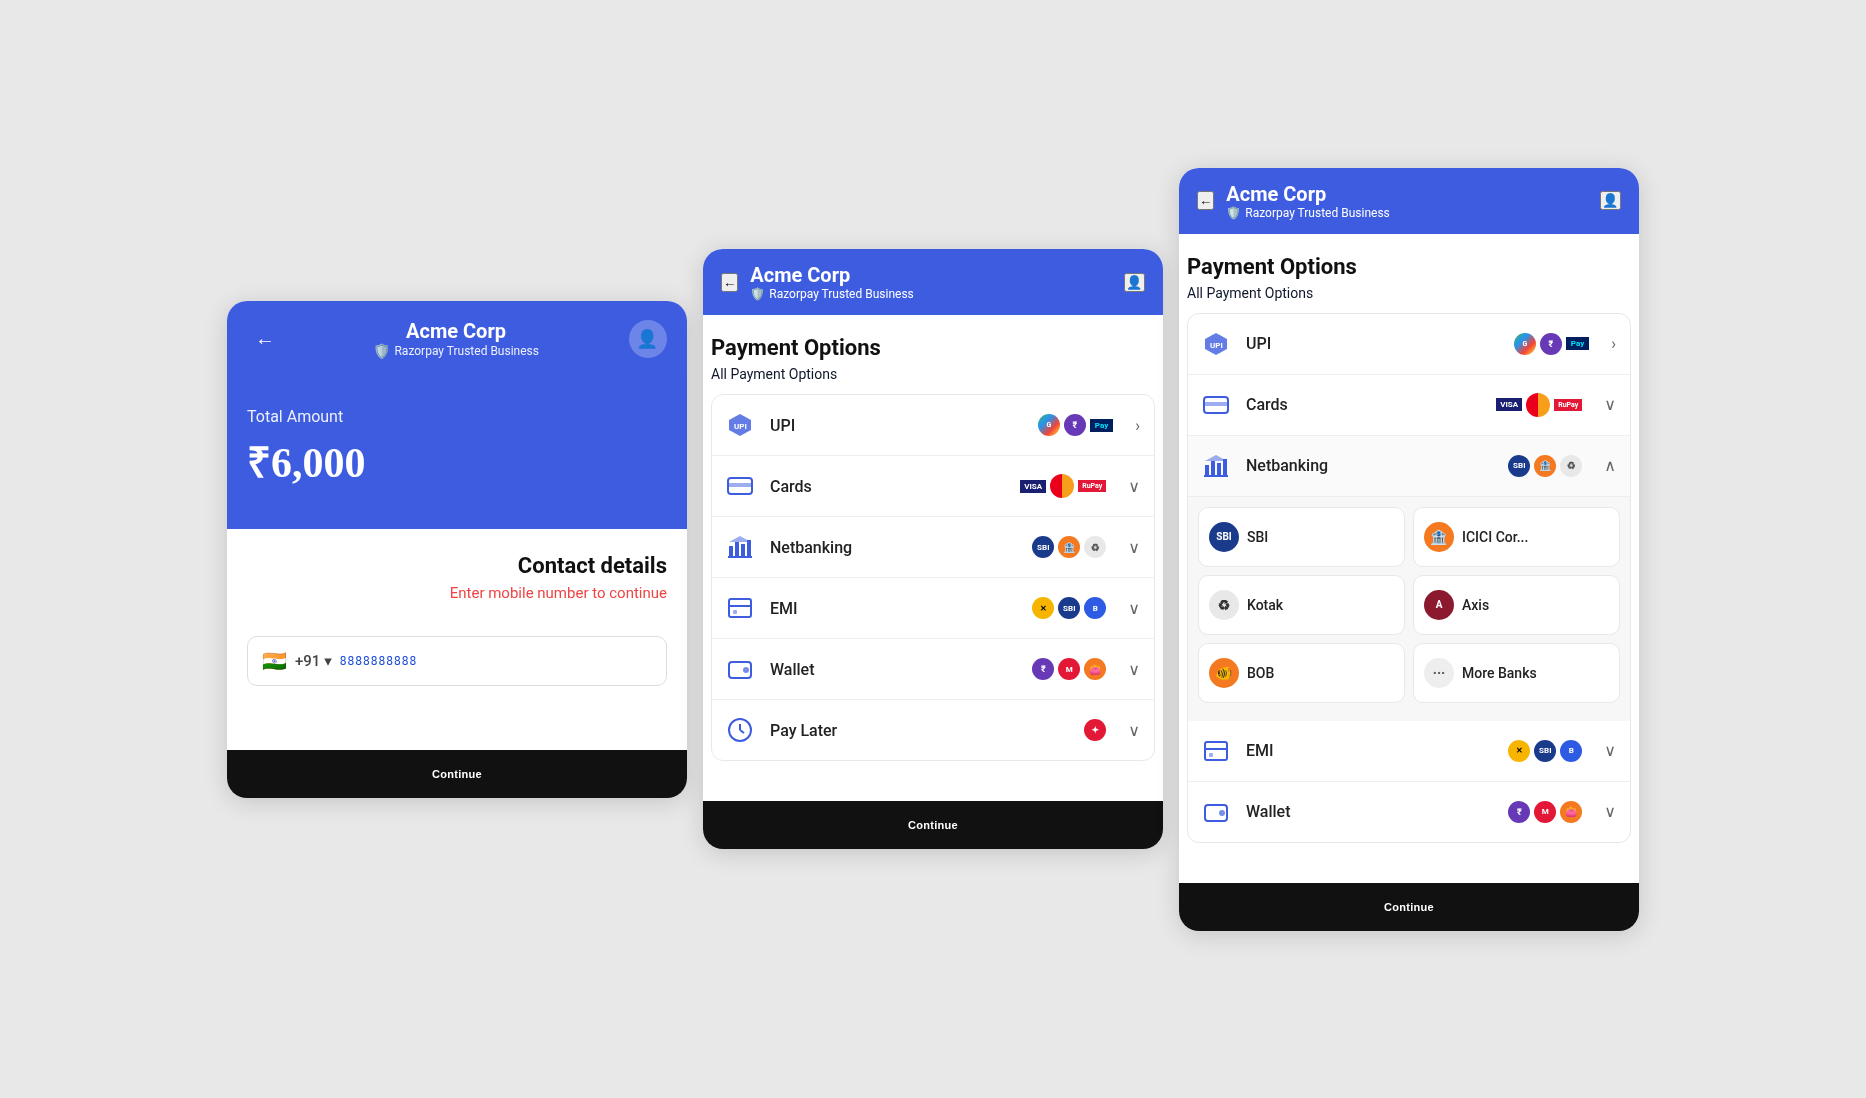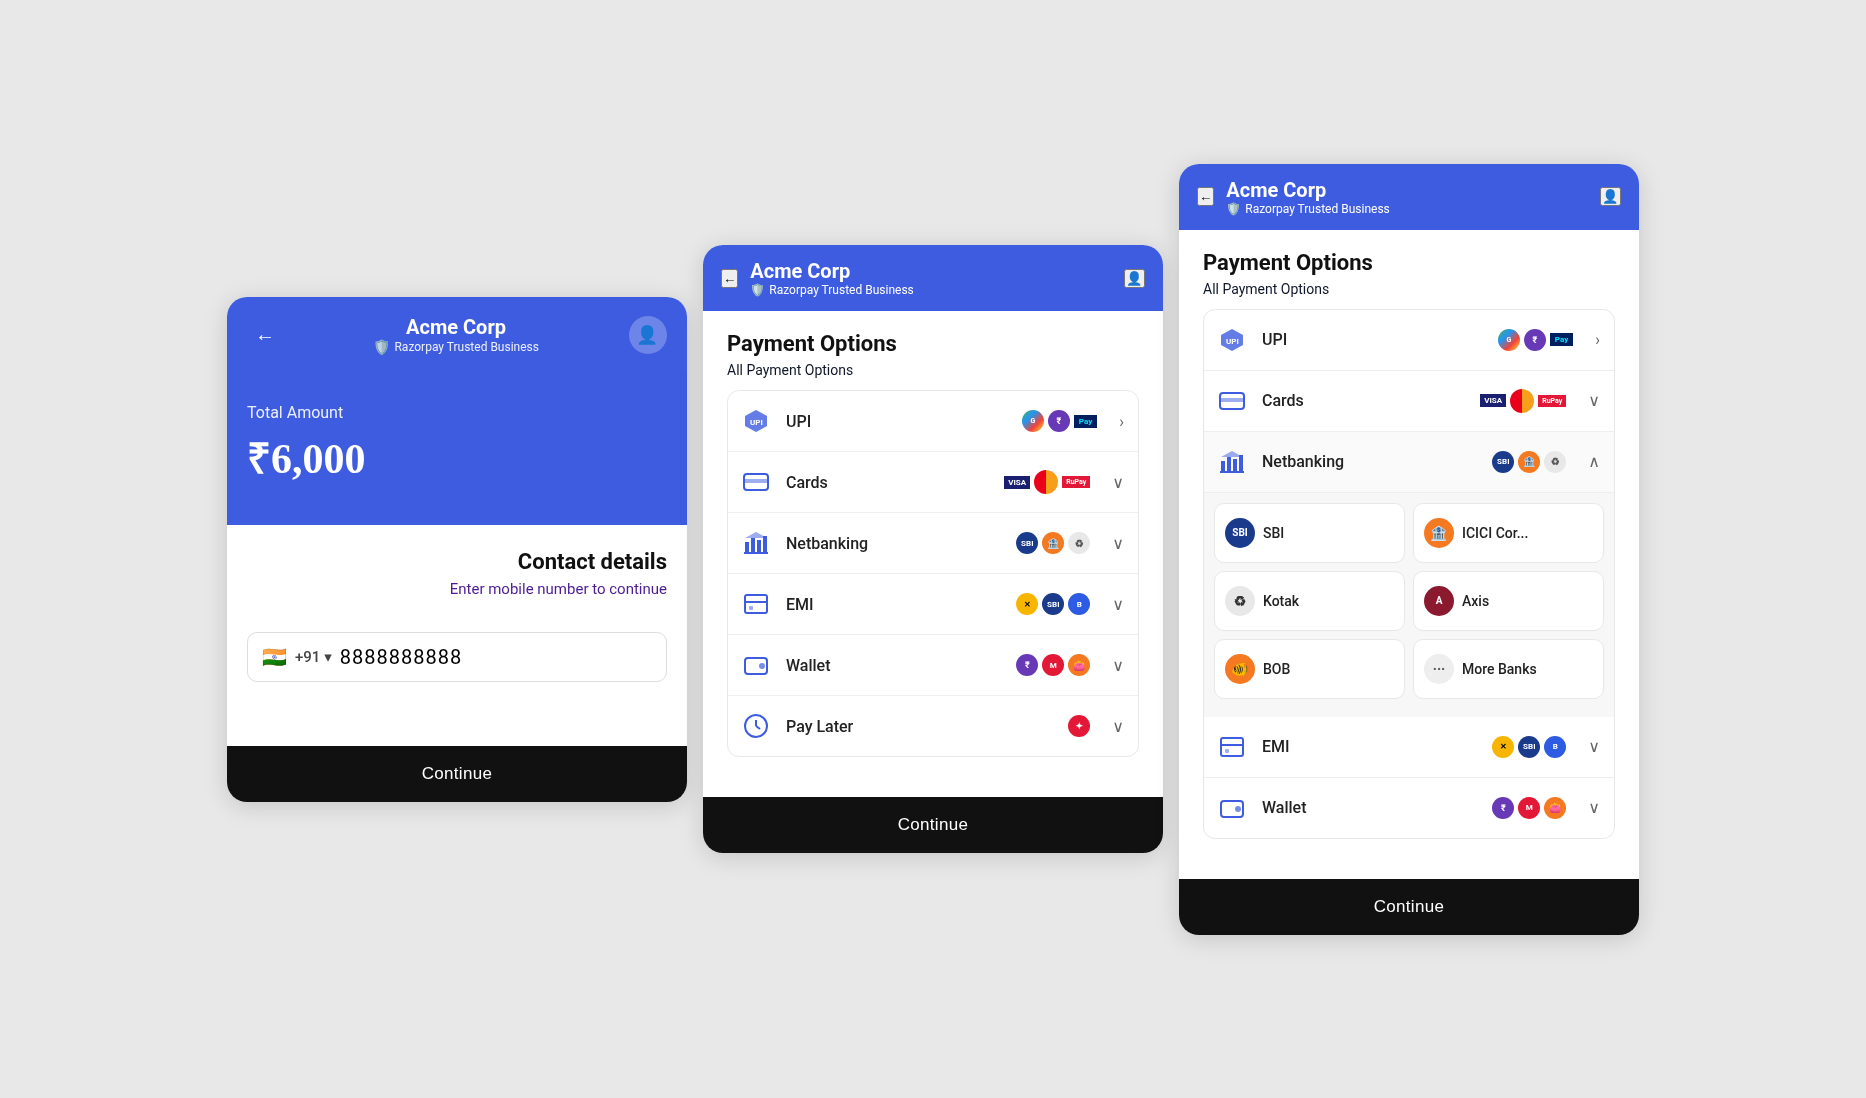--- a/index.html
+++ b/index.html
@@ -107,21 +107,21 @@
     }
 
     .panel1-body h3 {
       font-size: 22px;
       font-weight: 700;
       color: #111;
       margin-bottom: 6px;
     }
 
     .panel1-body .subtitle {
-      color: #4c1d95;
+      color: #ef4444;
       font-size: 15px;
       margin-bottom: 34px;
     }
 
     .phone-input-row {
       display: flex;
       align-items: center;
       border: 1.5px solid #ddd;
       border-radius: 10px;
       padding: 12px 14px;
@@ -137,34 +137,34 @@
     .phone-input-row .code {
       display: flex;
       align-items: center;
       gap: 4px;
       color: #444;
       font-size: 15px;
       font-weight: 500;
     }
 
     .phone-input-row .number {
-      color: #000000;
-      font-size: 20px;
+      color: #1d4ed8;
+      font-size: 12px;
       letter-spacing: 1px;
     }
 
     
     .continue-btn {
       background: #111;
       color: white;
       border: none;
       width: 100%;
       padding: 18px;
-      font-size: 17px;
-      font-weight: 400;
+      font-size: 11px;
+      font-weight: 700;
       cursor: pointer;
       letter-spacing: 0.3px;
       margin-top: 20px;
     }
 
     
     .payment-header {
       background: #3d5ce0;
       color: white;
       padding: 14px 18px;
@@ -185,21 +185,21 @@
 
     .payment-header .trusted-badge {
       display: flex;
       align-items: center;
       gap: 4px;
       font-size: 12px;
     }
 
     .payment-body {
       flex: 1;
-      padding: 20px 24px;
+      padding: 20px 8px;
       background: #fff;
       overflow-y: auto;
     }
 
     .payment-body h3 {
       font-size: 22px;
       font-weight: 700;
       color: #111;
       margin-bottom: 6px;
     }

